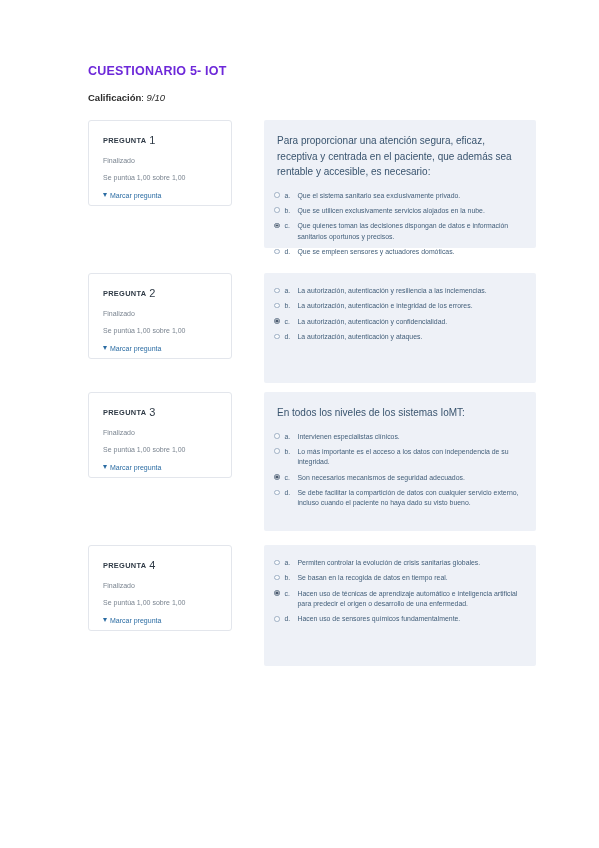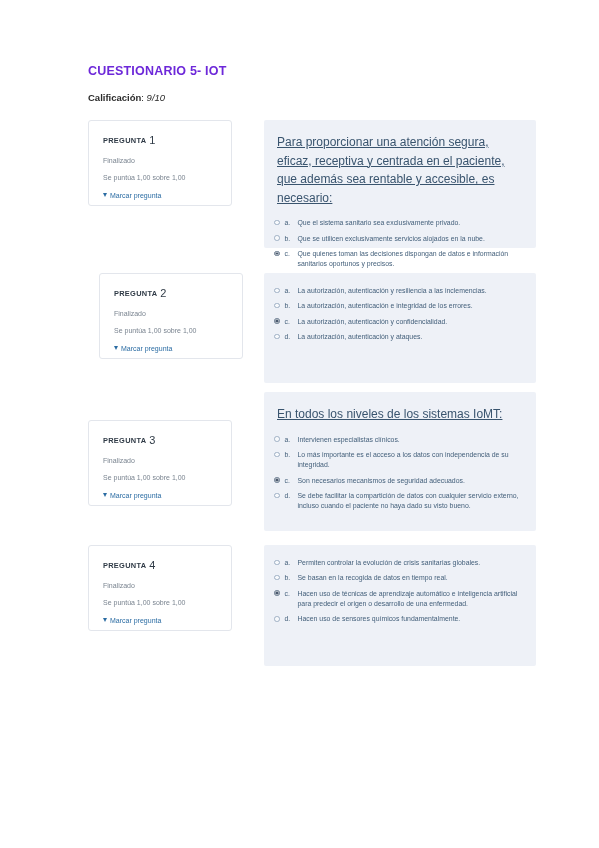--- a/index.html
+++ b/index.html
@@ -116,26 +116,25 @@
     position: absolute;
     left: 176px;
     top: 0;
     width: 272px;
     background: #eef1f7;
     border-radius: 2px;
     box-sizing: border-box;
     padding: 13px 10px 12px 10px;
   }
   .qtext {
-    font-size: 12px;
+    font-size: 10px;
     color: #39546e;
     line-height: 1.55;
     margin-bottom: 11px;
     padding-left: 3px;
-    text-decoration: underline;
   }
   .options {
     list-style: none;
     margin: 0;
     padding: 0;
   }
   .option {
     display: flex;
     align-items: flex-start;
     font-size: 6.9px;
@@ -219,21 +218,21 @@
             </li>
             <li class="option">
               <span class="radio"></span>
               <span class="opt-letter">d.</span>
               <span class="opt-text">Que se empleen sensores y actuadores domóticas.</span>
             </li>
           </ul>
         </div>
       </div>
       <div class="qblock" style="top: 273px; height: 110px;">
-        <div class="qinfo" style="height: 86px; margin-left: 11px;">
+        <div class="qinfo" style="height: 86px;">
           <div class="qinfo-head"><span class="lbl">PREGUNTA</span><span class="num">2</span></div>
           <div class="qinfo-state">Finalizado</div>
           <div class="qinfo-score">Se puntúa 1,00 sobre 1,00</div>
           <div class="qinfo-flag"><span class="flag-icon"></span><span>Marcar pregunta</span></div>
         </div>
         <div class="qpanel" style="height: 110px;">
           <ul class="options">
             <li class="option">
               <span class="radio"></span>
               <span class="opt-letter">a.</span>
@@ -251,21 +250,21 @@
             </li>
             <li class="option">
               <span class="radio"></span>
               <span class="opt-letter">d.</span>
               <span class="opt-text">La autorización, autenticación y ataques.</span>
             </li>
           </ul>
         </div>
       </div>
       <div class="qblock" style="top: 392px; height: 139px;">
-        <div class="qinfo" style="height: 86px; margin-top: 28px;">
+        <div class="qinfo" style="height: 86px;">
           <div class="qinfo-head"><span class="lbl">PREGUNTA</span><span class="num">3</span></div>
           <div class="qinfo-state">Finalizado</div>
           <div class="qinfo-score">Se puntúa 1,00 sobre 1,00</div>
           <div class="qinfo-flag"><span class="flag-icon"></span><span>Marcar pregunta</span></div>
         </div>
         <div class="qpanel" style="height: 139px;">
           <div class="qtext">En todos los niveles de los sistemas IoMT:</div>
           <ul class="options">
             <li class="option">
               <span class="radio"></span>

